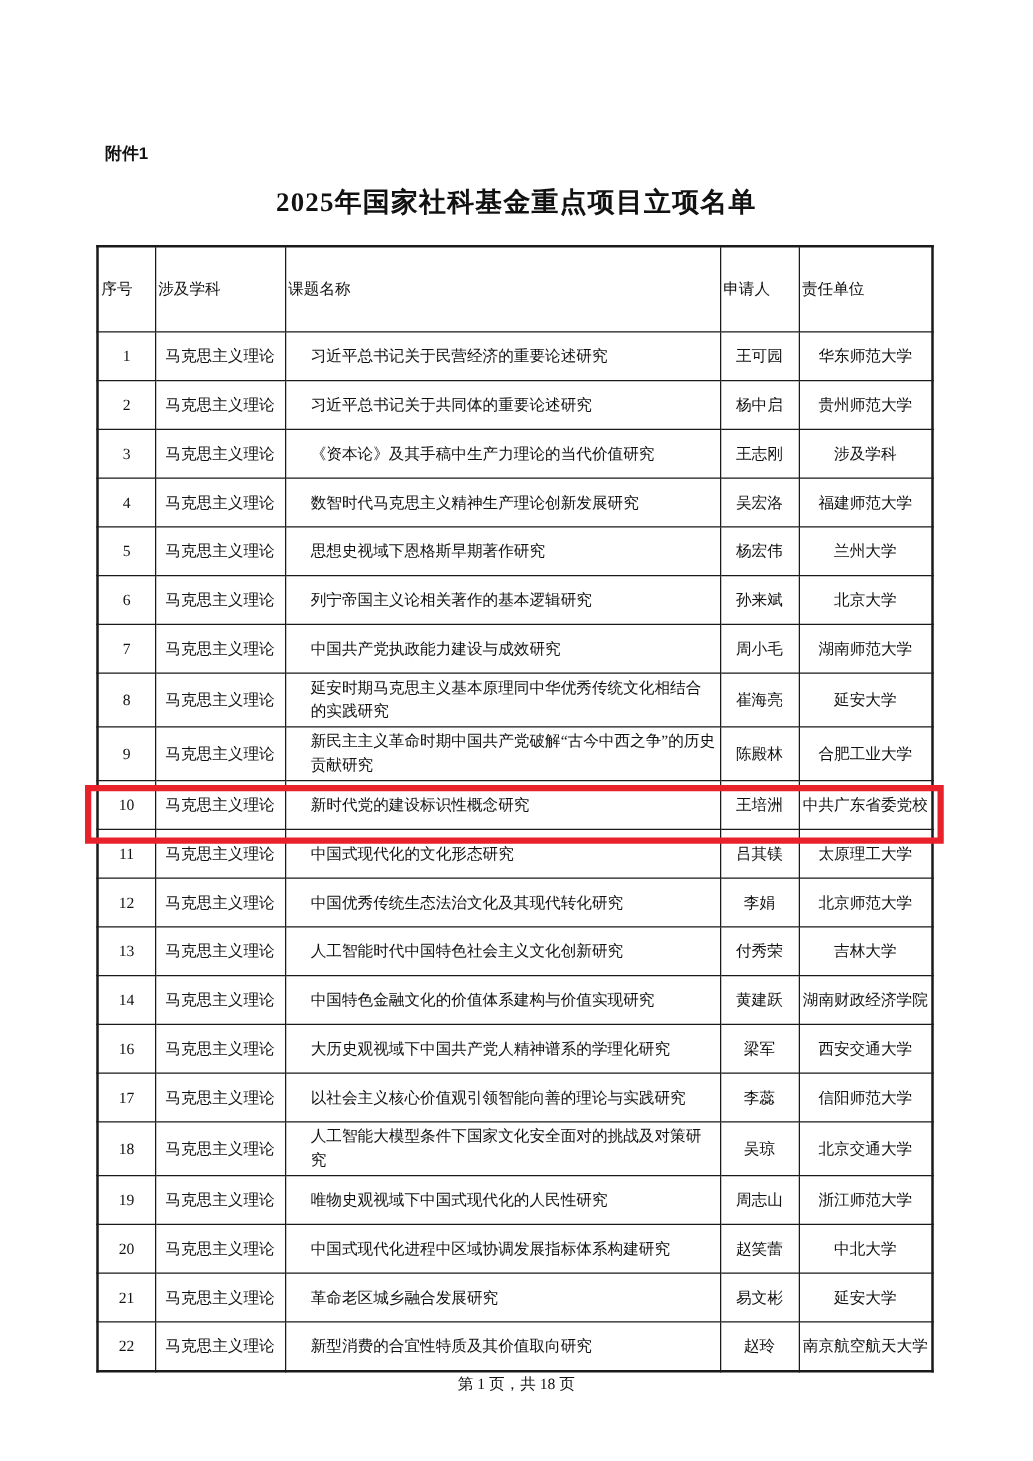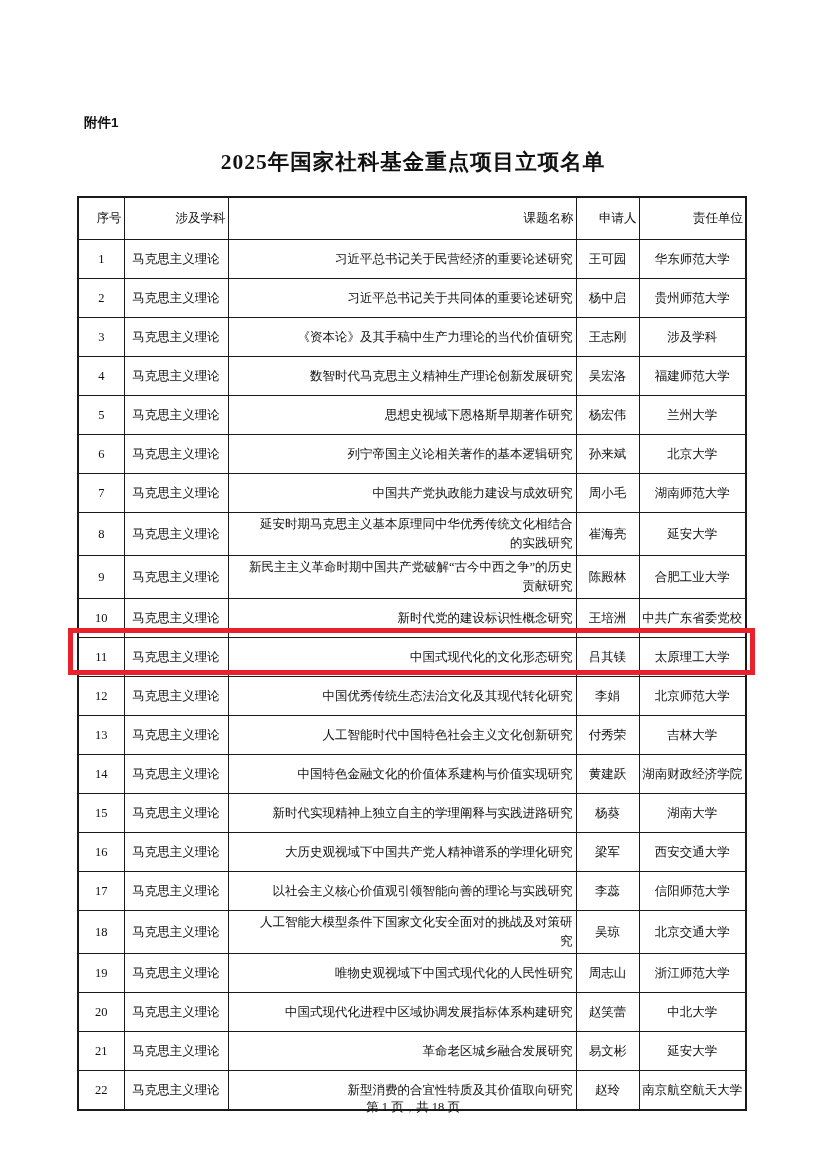--- a/index.html
+++ b/index.html
@@ -28,30 +28,30 @@
     border: 2px solid #1a1a1a;
   }
   .projects th, .projects td {
     border: 1px solid #1a1a1a;
     overflow: hidden;
   }
   .projects th {
     height: 35px;
     font-family: "Liberation Sans", "DejaVu Sans", sans-serif;
     font-weight: 400; font-size: 12.5px;
-    text-align: right; padding: 3px 2px;
+    text-align: left; padding: 16px 2px;
   }
   .projects td {
     height: 34px;
     font-size: 12.5px; line-height: 19px;
     text-align: center;
     padding: 2px 2px;
   }
   .projects td.title-cell {
-    text-align: right;
+    text-align: left;
     padding: 2px 3px 2px 20px;
   }
   col.c-no   { width: 46px; }
   col.c-disc { width: 104px; }
   col.c-tit  { width: 348px; }
   col.c-app  { width: 63px; }
   col.c-inst { width: 107px; }
   .highlight-box {
     position: absolute;
     border-style: solid;
@@ -197,27 +197,20 @@
   </tr>
 
   <tr>
     <td>14</td>
     <td>马克思主义理论</td>
     <td class="title-cell">中国特色金融文化的价值体系建构与价值实现研究</td>
     <td>黄建跃</td>
     <td>湖南财政经济学院</td>
   </tr>
 
-  <tr>
-    <td>15</td>
-    <td>马克思主义理论</td>
-    <td class="title-cell">新时代实现精神上独立自主的学理阐释与实践进路研究</td>
-    <td>杨葵</td>
-    <td>湖南大学</td>
-  </tr>
 
   <tr>
     <td>16</td>
     <td>马克思主义理论</td>
     <td class="title-cell">大历史观视域下中国共产党人精神谱系的学理化研究</td>
     <td>梁军</td>
     <td>西安交通大学</td>
   </tr>
 
   <tr>

